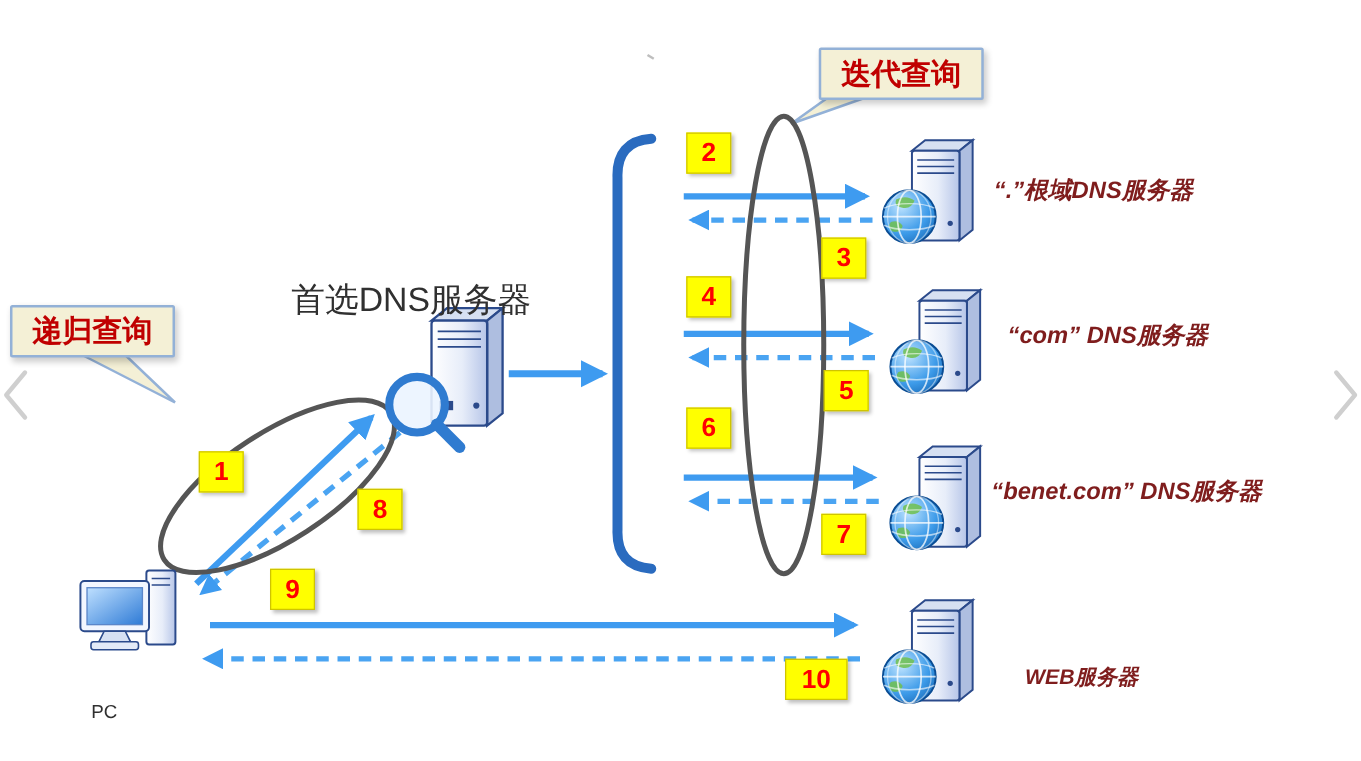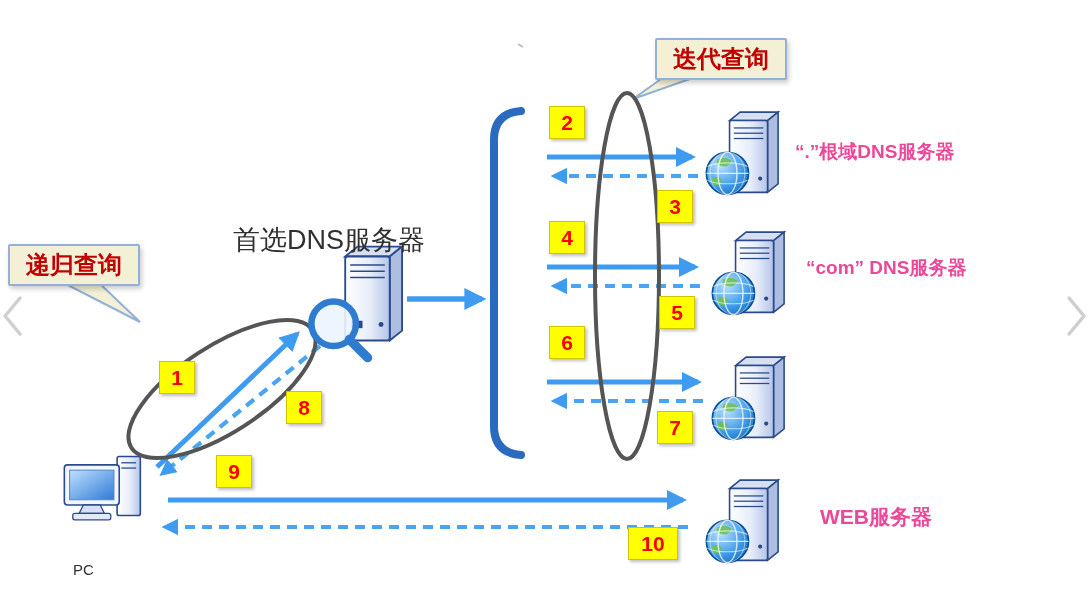--- a/index.html
+++ b/index.html
@@ -8,21 +8,21 @@
   .layer{position:absolute;left:0;top:0;}
   .icon{position:absolute;overflow:visible;}
   .step{position:absolute;box-sizing:border-box;width:36px;height:33px;background:#FFFF00;
         border:1px solid #cfc400;color:#FF0000;font-size:21px;font-weight:bold;
         display:flex;align-items:center;justify-content:center;
         box-shadow:2px 2px 3px rgba(0,0,0,.25);}
   .step.wide{width:50px;}
   .callout{position:absolute;background:#F4F0D6;border:2px solid #93B1D7;color:#C00000;
            font-size:24px;font-weight:bold;padding:3px 16px;border-radius:2px;
            box-shadow:2px 3px 5px rgba(0,0,0,.2);white-space:nowrap;}
-  .srv-label{position:absolute;color:#ec4899;font-size:19px;font-weight:600;white-space:nowrap;}
+  .srv-label{position:absolute;color:#7f1d1d;font-size:19px;font-weight:600;white-space:nowrap;font-style:italic;}
   .plain-label{position:absolute;color:#303030;font-size:15px;white-space:nowrap;}
 </style>
 </head>
 <body>
 
 <div class="stage">
 
   <svg width="0" height="0" style="position:absolute" aria-hidden="true">
     <defs>
       <linearGradient id="towerGrad" x1="0" y1="0" x2="1" y2="0">
@@ -138,21 +138,22 @@
     <use href="#magnifier" transform="translate(32,78) scale(1.25)"></use>
   </svg>
 
   <svg class="icon" style="left:58px;top:448px" width="95" height="95" viewBox="0 0 90 90">
       <use href="#pc-icon-g"></use>
     </svg>
 
   <div class="plain-label" style="left:233px;top:222px;font-size:27px">首选DNS服务器</div>
   <div class="srv-label" style="left:795px;top:139px">“.”根域DNS服务器</div>
   <div class="srv-label" style="left:806px;top:255px">“com” DNS服务器</div>
-  <div class="srv-label" style="left:820px;top:503px;font-size:21px">WEB服务器</div>
+  <div class="srv-label" style="left:793px;top:380px">“benet.com” DNS服务器</div>
+  <div class="srv-label" style="left:820px;top:530px;font-size:17px">WEB服务器</div>
   <div class="plain-label" style="left:73px;top:561px">PC</div>
 
   <div class="step" style="left:159px;top:361px">1</div>
   <div class="step" style="left:549px;top:106px">2</div>
   <div class="step" style="left:657px;top:190px">3</div>
   <div class="step" style="left:549px;top:221px">4</div>
   <div class="step" style="left:659px;top:296px">5</div>
   <div class="step" style="left:549px;top:326px">6</div>
   <div class="step" style="left:657px;top:411px">7</div>
   <div class="step" style="left:286px;top:391px">8</div>

